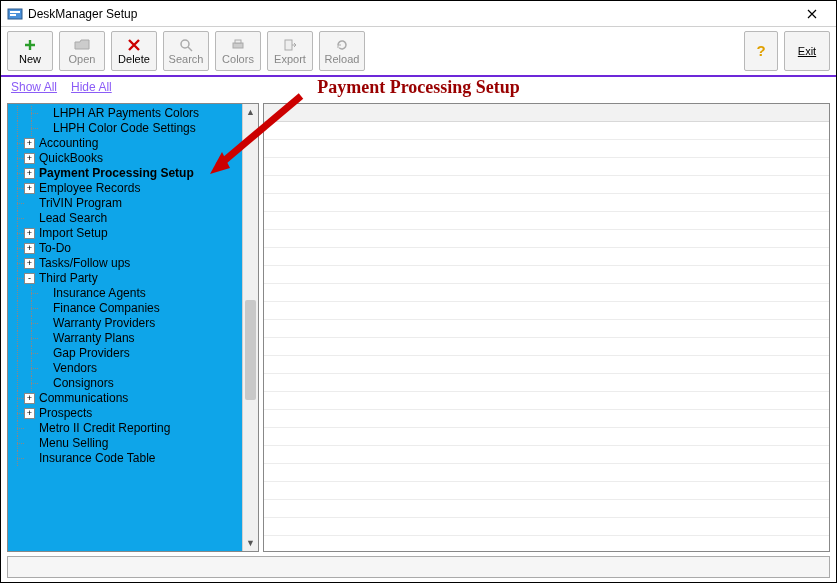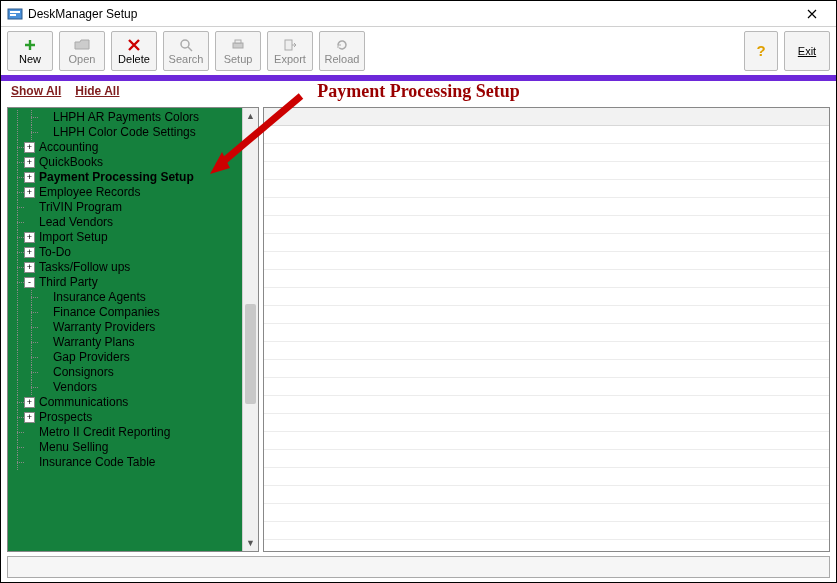--- a/index.html
+++ b/index.html
@@ -11,21 +11,21 @@
   .titlebar {
     height: 26px; display: flex; align-items: center; justify-content: space-between;
     border-bottom: 1px solid #d0d0d0; padding: 0 4px 0 6px; background: #fff;
   }
   .titlebar-left { display: flex; align-items: center; gap: 5px; }
   .app-icon { width: 16px; height: 16px; display: inline-block; }
   .title-text { font-size: 12px; }
   .title-close { width: 40px; height: 24px; display: flex; align-items: center; justify-content: center; cursor: default; }
   .title-close svg { width: 10px; height: 10px; }
   .toolbar {
-    display: flex; align-items: stretch; gap: 6px; padding: 4px 6px 4px 6px; border-bottom: 6px solid #6d28d9;
+    display: flex; align-items: stretch; gap: 6px; padding: 4px 6px 4px 6px; border-bottom: 2px solid #6d28d9;
   }
   .tb-btn {
     width: 46px; height: 40px; border: 1px solid #b8b8b8; border-radius: 2px; background: #f4f4f4;
     display: flex; flex-direction: column; align-items: center; justify-content: center;
     font-size: 11px; color: #888; gap: 1px; position: relative;
   }
   .tb-btn.active { color: #000; }
   .tb-btn.active .tb-ic svg * { opacity: 1; }
   .tb-btn .tb-ic { height: 16px; display: flex; align-items: center; justify-content: center; }
   .tb-btn .tb-lab { line-height: 1; }
@@ -36,24 +36,24 @@
   .tb-right { display: flex; gap: 6px; align-items: stretch; }
   .tb-help { width: 34px; }
   .tb-exit { width: 46px; color: #000; }
   .tb-exit .tb-lab { text-decoration: underline; text-decoration-color: #000; text-underline-offset: 1px; }
   .header-row { position: relative; height: 24px; }
   .page-title {
     position: absolute; left: 0; right: 0; top: 0; text-align: center;
     font-family: Georgia, "Times New Roman", serif; font-size: 18px; font-weight: bold; color: #990000;
   }
   .links { position: absolute; left: 10px; top: 3px; display: flex; gap: 14px; font-size: 12px; }
-  .links a { color: #7f1d1d; text-decoration: underline; cursor: default; font-weight: bold; }
+  .links a { color: #8b5cf6; text-decoration: underline; cursor: default; }
   .body-area { flex: 1; display: flex; gap: 4px; padding: 2px 6px 2px 6px; min-height: 0; }
   .tree-panel {
-    width: 252px; border: 1px solid #888; background: #15803d; position: relative; display: flex;
+    width: 252px; border: 1px solid #888; background: #0ea5e9; position: relative; display: flex;
   }
   .tree-scroll {
     flex: 1; overflow: hidden; padding: 2px 0 2px 2px; font-size: 12px; line-height: 15px;
   }
   .tree-scrollbar { width: 16px; border-left: 1px solid #cfcfcf; background: #f0f0f0; display:flex; flex-direction:column; }
   .sb-arrow { height: 16px; background: #f0f0f0; display:flex;align-items:center;justify-content:center; font-size:9px;color:#555;}
   .sb-track { flex:1; position:relative; }
   .sb-thumb { position:absolute; left:2px; right:2px; top:180px; height:100px; background:#c8c8c8; border-radius:2px; }
   .node { display: flex; align-items: center; height: 15px; white-space: nowrap; }
   .ind { display:inline-block; width: 14px; height: 15px; position: relative; }
@@ -134,21 +134,21 @@
         </span>
       <span class="tb-lab">Search</span>
     </div>
     <div class="tb-btn">
       <span class="tb-ic">
           <svg width="14" height="14" viewBox="0 0 14 14">
             <rect x="2" y="5" width="10" height="5" fill="#ccc" stroke="#aaa"></rect>
             <rect x="4" y="2" width="6" height="3" fill="#eee" stroke="#aaa"></rect>
           </svg>
         </span>
-      <span class="tb-lab">Setup</span>
+      <span class="tb-lab">Colors</span>
     </div>
     <div class="tb-btn">
       <span class="tb-ic">
           <svg width="14" height="14" viewBox="0 0 14 14">
             <rect x="2" y="2" width="7" height="10" fill="#eee" stroke="#aaa"></rect>
             <path d="M9 7 H13 M11 5 L13 7 L11 9" fill="none" stroke="#aaa"></path>
           </svg>
         </span>
       <span class="tb-lab">Export</span>
     </div>
@@ -251,21 +251,21 @@
             </span>
             <span class="noexp"></span>
             <span class="lbl">TriVIN Program</span>
           </div>
         <div class="node">
             <span class="ind">
               <span class="dots-v"></span>
               <span class="dots-h"></span>
             </span>
             <span class="noexp"></span>
-            <span class="lbl">Lead Vendors</span>
+            <span class="lbl">Lead Search</span>
           </div>
         <div class="node">
             <span class="ind">
               <span class="dots-v"></span>
               <span class="dots-h"></span>
             </span>
             <span class="exp">+</span>
             <span class="lbl">Import Setup</span>
           </div>
         <div class="node">
@@ -350,32 +350,32 @@
           </div>
         <div class="node">
             <span class="ind">
               <span class="dots-v"></span>
             </span>
             <span class="ind">
               <span class="dots-v"></span>
               <span class="dots-h"></span>
             </span>
             <span class="noexp"></span>
+            <span class="lbl">Vendors</span>
+          </div>
+        <div class="node">
+            <span class="ind">
+              <span class="dots-v"></span>
+            </span>
+            <span class="ind">
+              <span class="dots-v"></span>
+              <span class="dots-h"></span>
+            </span>
+            <span class="noexp"></span>
             <span class="lbl">Consignors</span>
-          </div>
-        <div class="node">
-            <span class="ind">
-              <span class="dots-v"></span>
-            </span>
-            <span class="ind">
-              <span class="dots-v"></span>
-              <span class="dots-h"></span>
-            </span>
-            <span class="noexp"></span>
-            <span class="lbl">Vendors</span>
           </div>
 
         <div class="node">
             <span class="ind">
               <span class="dots-v"></span>
               <span class="dots-h"></span>
             </span>
             <span class="exp">+</span>
             <span class="lbl">Communications</span>
           </div>

